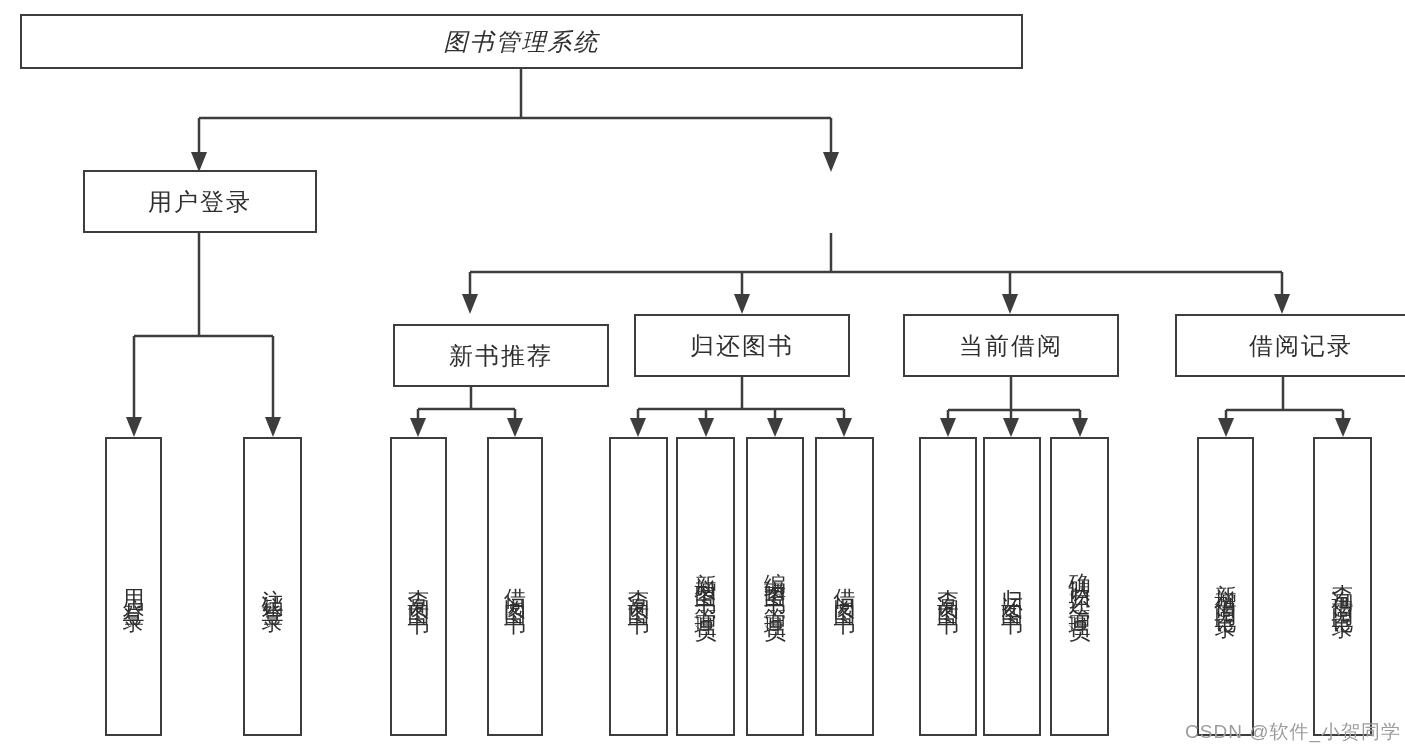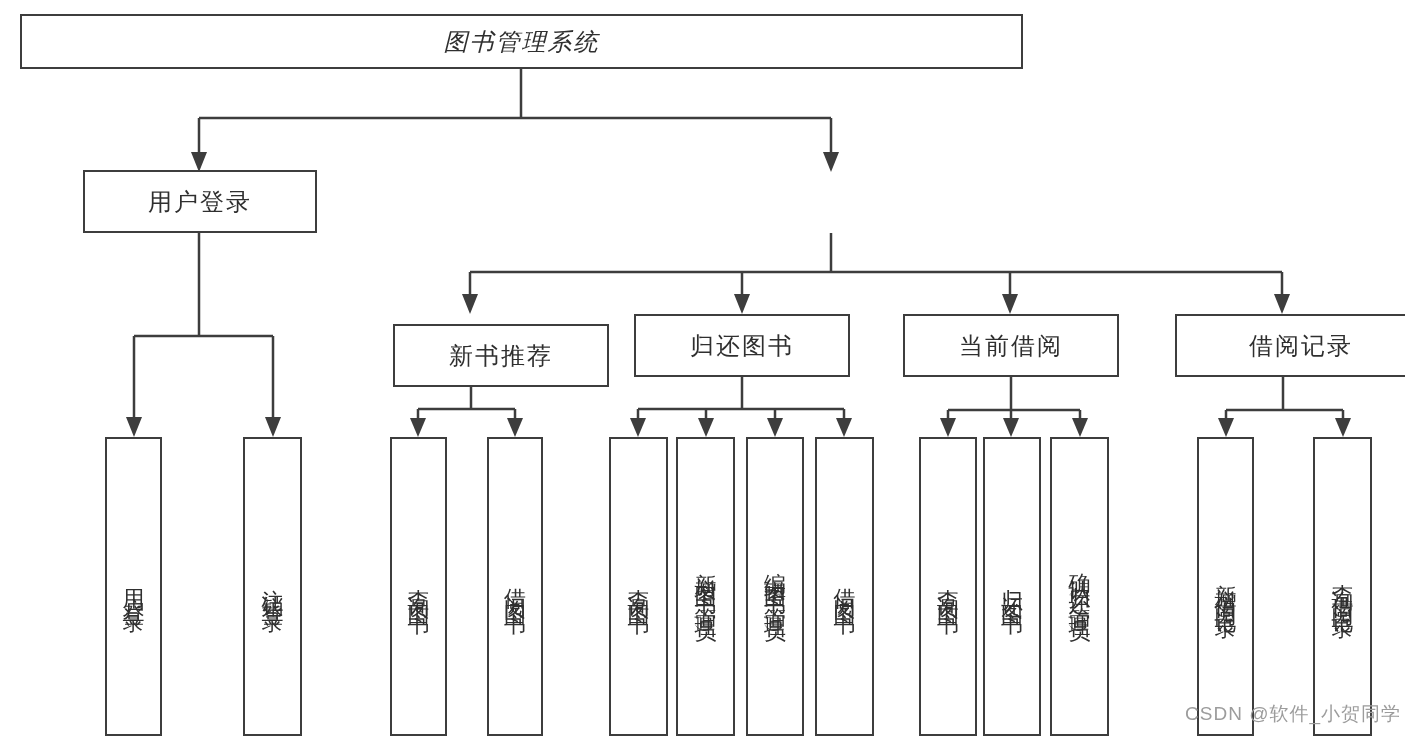--- a/index.html
+++ b/index.html
@@ -34,21 +34,21 @@
   .leaf{font-size:22px;letter-spacing:0;}
   .leaf .vtxt{
     writing-mode:vertical-rl;
     text-orientation:mixed;
     letter-spacing:8px;
     line-height:1;
   }
   .leaf .vtxt.long{letter-spacing:7px;}
   .watermark{
     position:absolute;
-    right:4px;bottom:20px;
+    right:4px;bottom:2px;
     color:var(--watermark);
     font-size:19px;
     letter-spacing:1px;
     z-index:5;
     white-space:nowrap;
   }
 </style>
 </head>
 <body>
 

